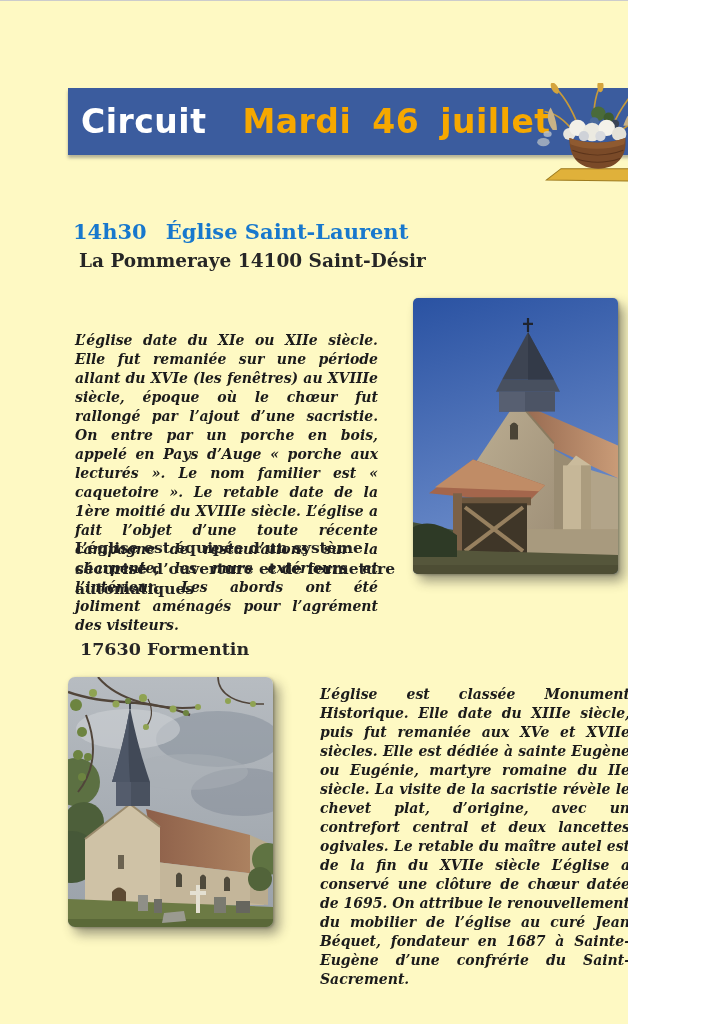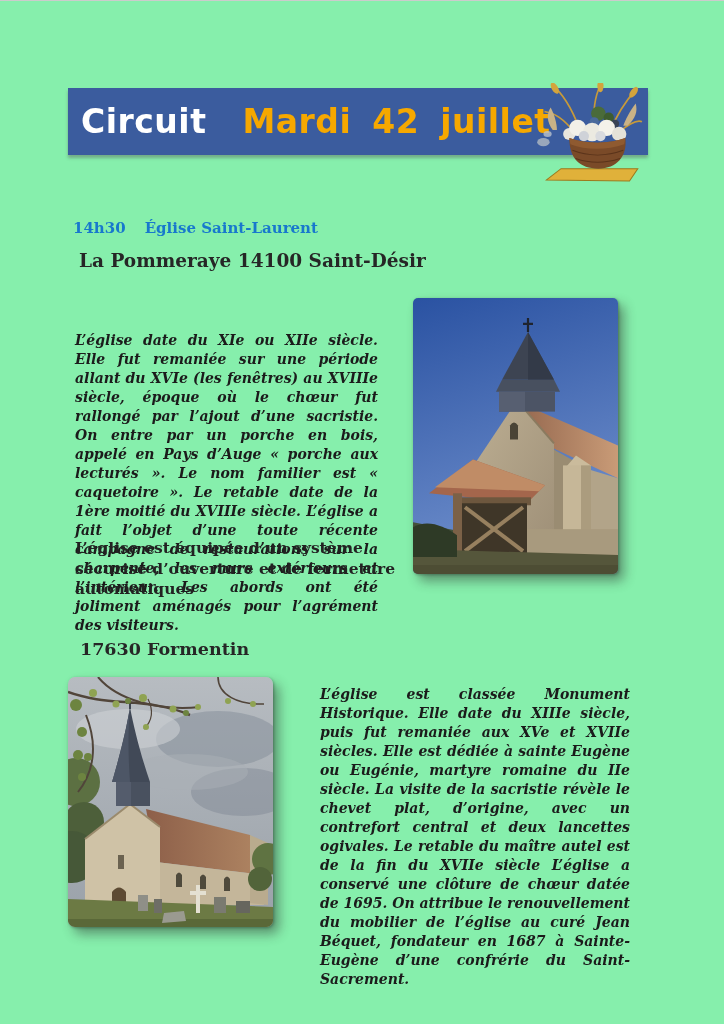--- a/index.html
+++ b/index.html
@@ -1,35 +1,35 @@
 <!DOCTYPE html>
 <html><head>
 <meta charset="utf-8">
 <style>
   html,body { margin:0; padding:0; background:#ffffff; }
   .page {
-    position:relative; width:724px; height:1024px; background:#86efac;
+    position:relative; width:628px; height:1024px; background:#fef9c3;
     overflow:hidden; font-family:"DejaVu Serif", serif;
   }
   .top-rule { position:absolute; left:0; top:0; width:724px; height:1px; background:#cccccc; }
 
   
   .banner {
     position:absolute; left:68px; top:88px; width:580px; height:67px;
     background:#3b5c9e; display:flex; align-items:center; padding-left:13px;
     box-sizing:border-box; box-shadow:0 3px 3px rgba(90,90,90,.45);
     font-family:"DejaVu Sans", sans-serif; z-index:1;
   }
   .banner-title { color:#ffffff; font-size:33px; font-weight:bold; letter-spacing:.5px; }
   .banner-date  { color:#f6a800; font-size:33px; font-weight:bold; margin-left:36px; word-spacing:9px; letter-spacing:.5px; }
   .basket { position:absolute; left:532px; top:83px; width:112px; height:102px; z-index:2; }
   .basket svg { width:100%; height:100%; display:block; }
 
   
-  .heading { position:absolute; color:#1878cd; font-weight:bold; font-size:15px; white-space:nowrap;text-align:center; }
+  .heading { position:absolute; color:#1878cd; font-weight:bold; font-size:21px; white-space:nowrap;text-align:center; }
   .heading .time { margin-right:19px; }
   .h1 { left:73px; top:219px; }
   .h2 { left:73px; top:608px; }
   .address { position:absolute; color:#262626; font-weight:bold; white-space:nowrap; }
   .a1 { left:79px; top:250px; font-size:18.5px;text-align:center; }
   .a2 { left:80px; top:639px; font-size:17.5px; }
   .body-text {
     position:absolute; margin:0; font-style:italic; font-weight:bold;
     font-size:14px; line-height:19px; text-align:justify; color:#1b1b1b;
   }
@@ -51,21 +51,21 @@
   .photo2 { left:68px;  top:677px; width:205px; height:250px; border-radius:7px; }
 </style>
 </head>
 <body>
 
 <div class="page">
   <div class="top-rule"></div>
 
   <div class="banner">
     <span class="banner-title">Circuit</span>
-    <span class="banner-date">Mardi 42 juillet</span>
+    <span class="banner-date">Mardi 46 juillet</span>
   </div>
 
   <div class="basket">
     <svg viewBox="0 0 108 100" preserveAspectRatio="none">
 
       <path d="M14,95 L28,84 L102,84 L94,96 Z" fill="#e0b13a" stroke="#9c7a1e" stroke-width="1"></path>
 
       <ellipse cx="11" cy="58" rx="6" ry="4" fill="#aab4c0" opacity="0.85"></ellipse>
       <ellipse cx="15" cy="50" rx="4" ry="3" fill="#b9c2cc" opacity="0.8"></ellipse>
 

